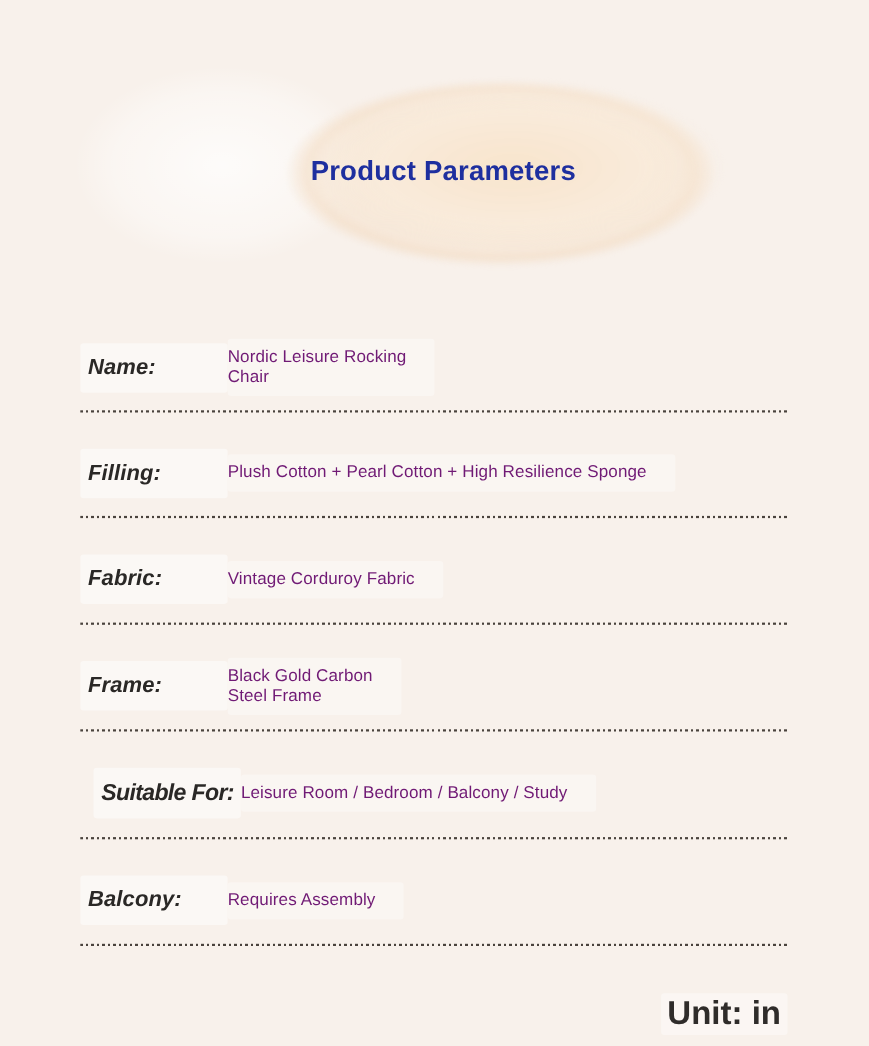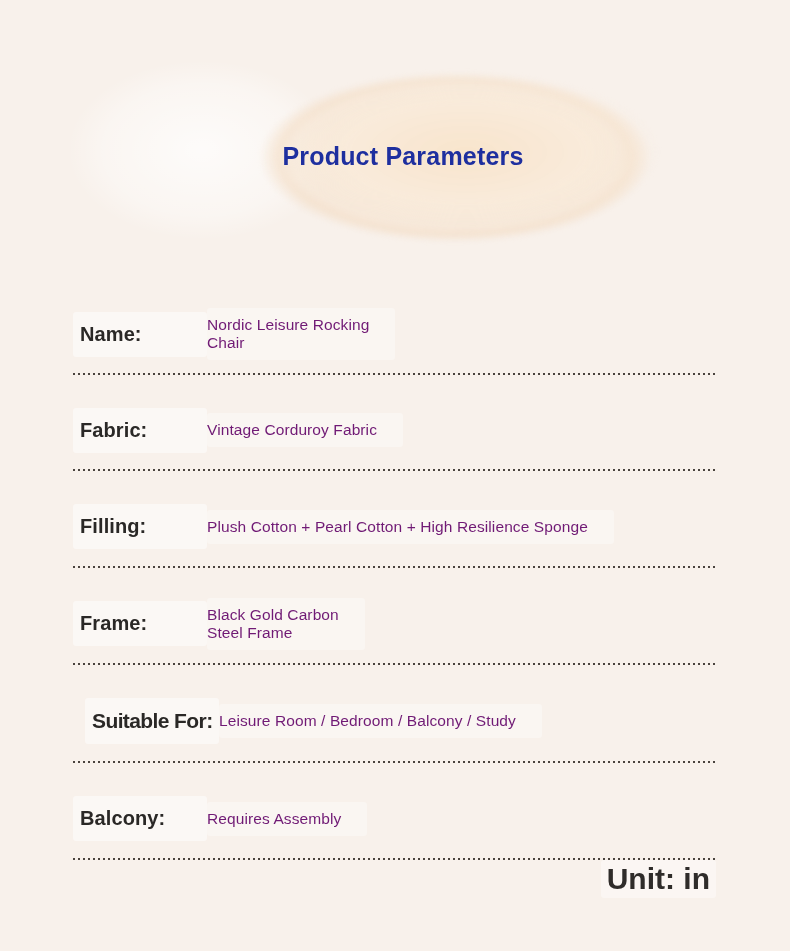--- a/index.html
+++ b/index.html
@@ -43,20 +43,21 @@
   }
   .param-row:nth-child(3), .param-row:nth-child(4), .param-row:nth-child(6) { height: 97px; }
   .param-row:nth-child(5) { height: 98px; }
   .label-wrap {
     min-width: 134px; box-sizing: border-box;
     padding: 11px 6px 11px 7px;
     background: rgba(255,255,255,0.48);
     border-radius: 3px;
     white-space: nowrap;
     flex-shrink: 0;
+    font-style: italic;
   }
   .param-label {
     font-size: 20px; font-weight: 700; color: #2a2826; letter-spacing: 0.1px;
   }
   .wide-label .label-wrap { min-width: 134px; margin-left: 12px; }
   .wide-label .param-label { font-size: 21px; font-weight: 600; letter-spacing: -0.6px; }
   .value-wrap {
     padding: 8px 26px 8px 0;
     background: rgba(255,255,255,0.34);
     border-radius: 3px;
@@ -66,21 +67,21 @@
     line-height: 17px; white-space: pre-line; letter-spacing: 0.1px;
   }
   .divider {
     position: absolute; left: 0; right: 0; bottom: 0; height: 2px;
     background: repeating-linear-gradient(to right, #4a433d 0 2px, transparent 2px 5px);
   }
 
   
   .footer {
     height: 91px; box-sizing: border-box;
-    display: flex; justify-content: flex-end; align-items: flex-start;
+    display: flex; justify-content: flex-end; align-items: flex-end;
     padding: 0 74px 10px 0;
   }
   .unit-label {
     font-size: 30px; font-weight: 600; color: #2f2c2a;
     background: rgba(255,255,255,0.4); border-radius: 3px; padding: 2px 6px;
   }
 </style>
 </head>
 <body>
 
@@ -100,34 +101,34 @@
       </div>
       <div class="value-wrap">
         <span class="param-value">Nordic Leisure Rocking
 Chair</span>
       </div>
       <div class="divider"></div>
     </div>
 
     <div class="param-row">
       <div class="label-wrap">
-        <span class="param-label">Fabric:</span>
+        <span class="param-label">Filling:</span>
       </div>
       <div class="value-wrap">
-        <span class="param-value">Vintage Corduroy Fabric</span>
+        <span class="param-value">Plush Cotton + Pearl Cotton + High Resilience Sponge</span>
       </div>
       <div class="divider"></div>
     </div>
 
     <div class="param-row">
       <div class="label-wrap">
-        <span class="param-label">Filling:</span>
+        <span class="param-label">Fabric:</span>
       </div>
       <div class="value-wrap">
-        <span class="param-value">Plush Cotton + Pearl Cotton + High Resilience Sponge</span>
+        <span class="param-value">Vintage Corduroy Fabric</span>
       </div>
       <div class="divider"></div>
     </div>
 
     <div class="param-row">
       <div class="label-wrap">
         <span class="param-label">Frame:</span>
       </div>
       <div class="value-wrap">
         <span class="param-value">Black Gold Carbon

